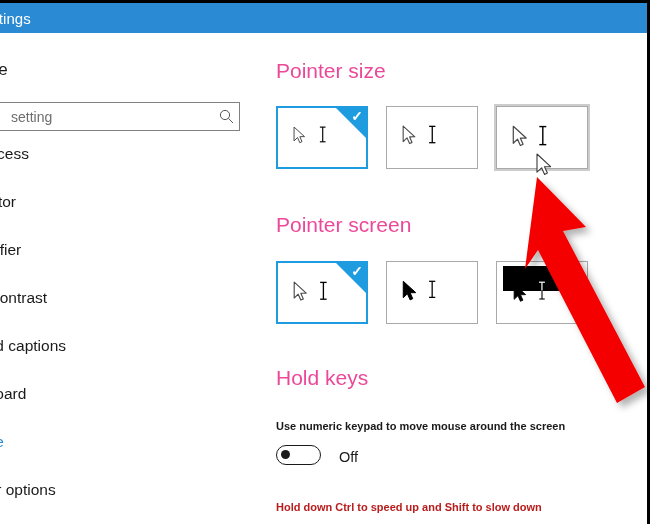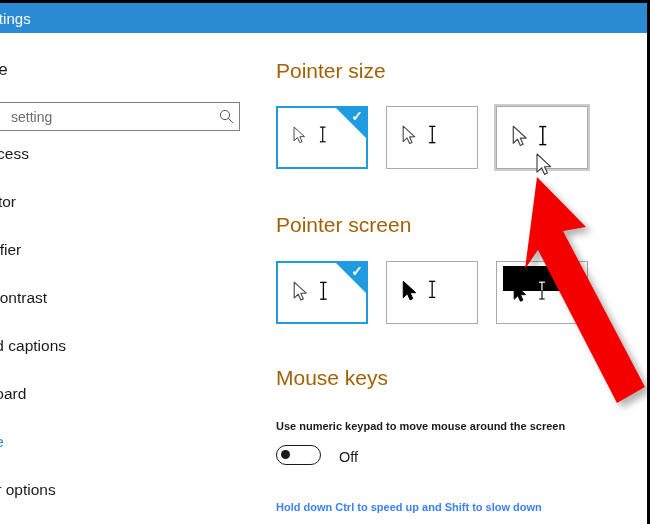--- a/index.html
+++ b/index.html
@@ -92,21 +92,21 @@
     left: 250px; top: 30px;
     width: 397px; height: 494px;
     background: #ffffff;
     overflow: hidden;
   }
   .section-heading {
     position: absolute;
     left: 26px;
     font-size: 21px;
     font-weight: 400;
-    color: #a16207;
+    color: #ec4899;
     white-space: nowrap;
   }
   #heading-pointer-size  { top: 26px; }
   #heading-pointer-color { top: 180px; }
   #heading-mouse-keys    { top: 333px; }
 
   
   .tile-row { position: absolute; left: 26px; }
   #row-pointer-size  { top: 73px; }
   #row-pointer-color { top: 228px; }
@@ -158,21 +158,21 @@
 
   
   .setting-label {
     position: absolute;
     left: 26px;
     font-size: 11px;
     color: #1a1a1a;
     white-space: nowrap;
     font-weight: bold;
   }
-  .setting-label.dim { color: #3b82f6; }
+  .setting-label.dim { color: #b91c1c; }
   #label-numeric-keypad { top: 387px; }
   #label-hold-ctrl      { top: 468px; }
 
   .toggle-row { position: absolute; left: 26px; display: flex; align-items: flex-end; }
   #toggle-row-numeric { top: 412px; }
   .toggle {
     position: relative;
     width: 45px; height: 20px;
     border: 1.5px solid #1a1a1a;
     border-radius: 10px;
@@ -326,21 +326,21 @@
               <line x1="1.8" y1="16" x2="7.2" y2="16" stroke="#ffffff" stroke-width="1.1"></line>
             </svg>
             <svg class="ibeam-svg" style="left:40px;top:28px" width="10" height="12" viewBox="0 0 9 12">
               <line x1="4.5" y1="0" x2="4.5" y2="9" stroke="#000000" stroke-width="1.1"></line>
               <line x1="1.8" y1="9" x2="7.2" y2="9" stroke="#000000" stroke-width="1.1"></line>
             </svg>
           </div>
         </div>
       </div>
 
-    <div class="section-heading" id="heading-mouse-keys">Mouse keys</div>
+    <div class="section-heading" id="heading-mouse-keys">Hold keys</div>
 
     <div class="setting-label" id="label-numeric-keypad">Use numeric keypad to move mouse around the screen</div>
 
     <div class="toggle-row" id="toggle-row-numeric">
       <div class="toggle">
         <div class="knob"></div>
       </div>
       <span class="toggle-text">Off</span>
     </div>
 

